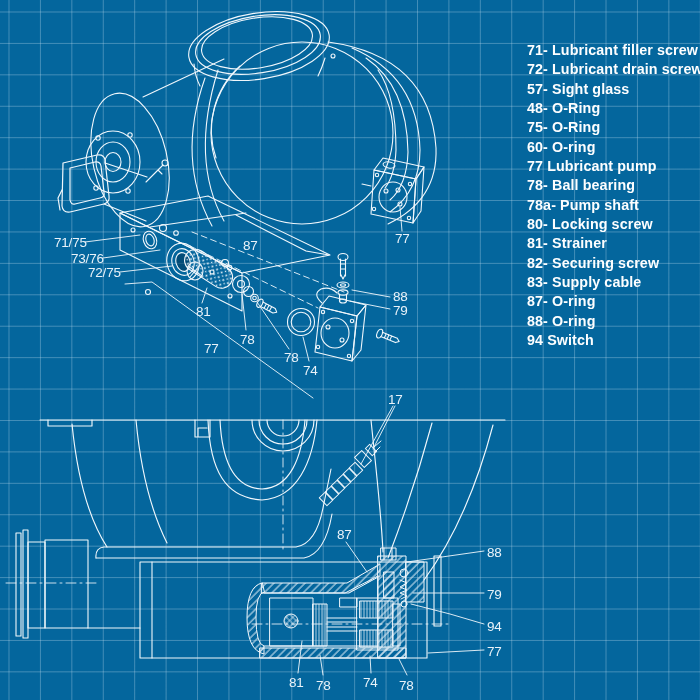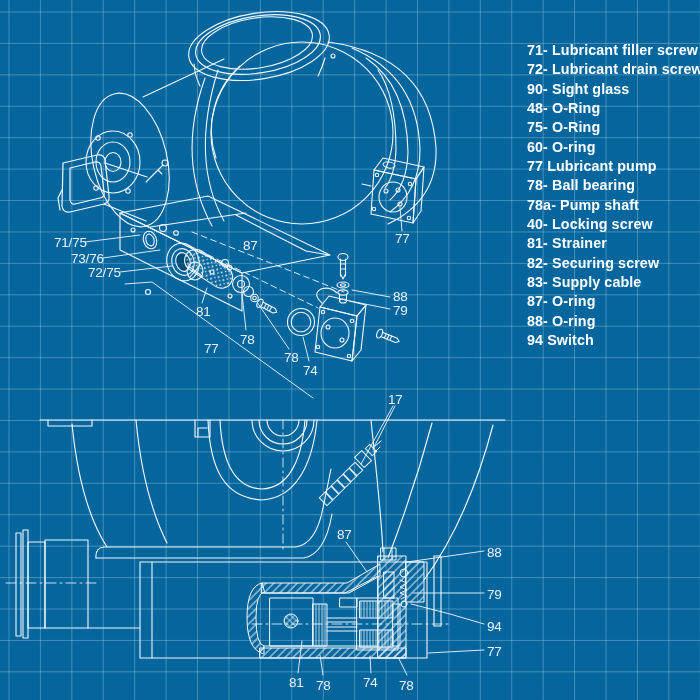--- a/index.html
+++ b/index.html
@@ -311,28 +311,28 @@
         <text x="316" y="690">78</text>
         <text x="363" y="687">74</text>
         <text x="399" y="690">78</text>
       </g>
     </g>
   </svg>
 
   <div class="parts-list">
     <div class="part-item">71- Lubricant filler screw</div>
     <div class="part-item">72- Lubricant drain screw</div>
-    <div class="part-item">90- Sight glass</div>
+    <div class="part-item">57- Sight glass</div>
     <div class="part-item">48- O-Ring</div>
     <div class="part-item">75- O-Ring</div>
     <div class="part-item">60- O-ring</div>
     <div class="part-item">77 Lubricant pump</div>
     <div class="part-item">78- Ball bearing</div>
     <div class="part-item">78a- Pump shaft</div>
-    <div class="part-item">40- Locking screw</div>
+    <div class="part-item">80- Locking screw</div>
     <div class="part-item">81- Strainer</div>
     <div class="part-item">82- Securing screw</div>
     <div class="part-item">83- Supply cable</div>
     <div class="part-item">87- O-ring</div>
     <div class="part-item">88- O-ring</div>
     <div class="part-item">94 Switch</div>
   </div>
 
 </div>
 

